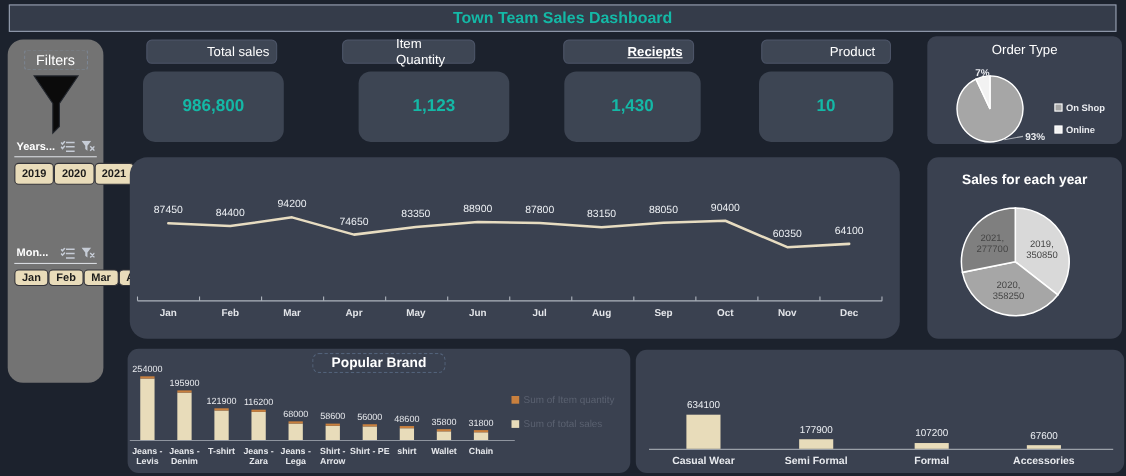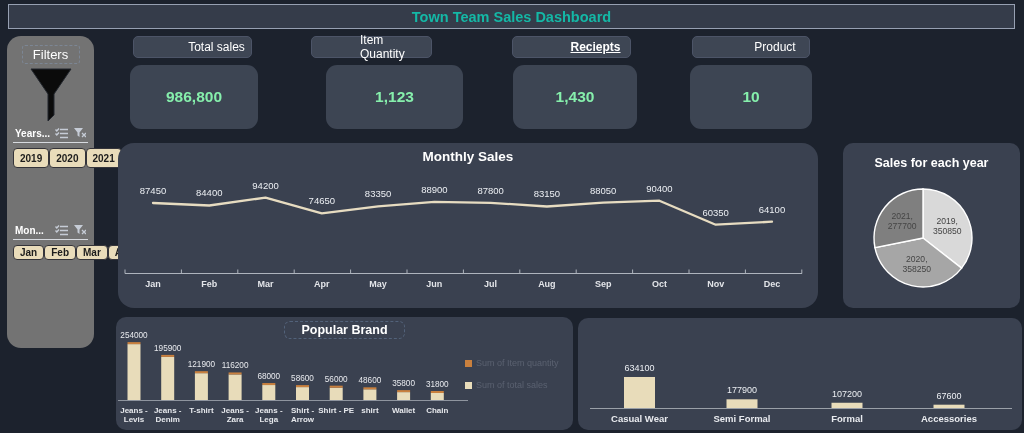--- a/index.html
+++ b/index.html
@@ -29,21 +29,21 @@
   .sb-track{width:10px;background:#f2f2f3;border-radius:2px;position:relative;}
   .years .slicer-body{height:78px;}
   .months .slicer-body{height:170px;}
   .sb-thumb{position:absolute;left:2px;width:6px;background:#9a9ea6;border-radius:2px;}
   .years .sb-thumb{top:30px;height:16px;}
   .months .sb-thumb{top:7px;height:38px;}
 
   .chip{position:absolute;top:36px;height:22px;background:#3e4654;border:1px solid #4c5467;
         border-radius:5px;color:#fff;font-size:12px;display:flex;align-items:center;justify-content:center;padding-left:48px;}
   .chip.em{font-weight:bold;text-decoration:underline;}
-  .card{position:absolute;top:65px;height:64px;background:#3d4553;border-radius:11px;color:#86efac;
+  .card{position:absolute;top:65px;height:64px;background:#3d4553;border-radius:11px;color:#14b8a6;
         font-weight:bold;font-size:15.5px;display:flex;align-items:center;justify-content:center;}
 
   .panel{position:absolute;background:#3a4150;}
   .panel .ptitle{position:absolute;left:0;right:0;text-align:center;color:#fff;}
   .panel svg{position:absolute;left:0;top:0;}
 
   .p-order{left:843px;top:33px;width:177px;height:98px;border-radius:8px;}
   .p-order .ptitle{top:5px;font-size:12px;}
   .p-monthly{left:118px;top:143px;width:700px;height:165px;border-radius:16px;}
   .p-monthly .ptitle{top:6px;font-size:13.5px;font-weight:bold;}
@@ -139,23 +139,36 @@
       <div class="chip" style="left: 133px; width: 119px;">Total sales</div>
       <div class="card" style="left: 130px; width: 128px;">986,800</div>
       <div class="chip" style="left: 311px; width: 121px;">Item Quantity</div>
       <div class="card" style="left: 326px; width: 137px;">1,123</div>
       <div class="chip em" style="left: 512px; width: 119px;">Reciepts</div>
       <div class="card" style="left: 513px; width: 124px;">1,430</div>
       <div class="chip" style="left: 692px; width: 118px;">Product</div>
       <div class="card" style="left: 690px; width: 122px;">10</div>
     </div>
 
+  <section class="panel p-order">
+    <div class="ptitle">Order Type</div>
+    <svg id="chart-order" width="177" height="98" viewBox="0 0 177 98">
+        <path d="M57,66 L57.00,36.00 A30,30 0 1 1 44.23,38.86 Z" fill="#a6a6a6" stroke="#ffffff" stroke-width="1.3"></path>
+        <path d="M57,66 L44.23,38.86 A30,30 0 0 1 57.00,36.00 Z" fill="#f2f2f2" stroke="#ffffff" stroke-width="1.3"></path>
+        <line x1="70" y1="94" x2="87" y2="91" stroke="#aeb2b8" stroke-width="1"></line>
+        <text x="50" y="36" font-size="9" fill="#e9ebef" text-anchor="middle" font-weight="bold">7%</text>
+        <text x="98" y="94" font-size="9" fill="#e9ebef" text-anchor="middle" font-weight="bold">93%</text>
+        <rect x="116" y="61.5" width="6.5" height="6.5" fill="#a6a6a6" stroke="#ffffff" stroke-width="1"></rect>
+        <text x="126" y="68" font-size="8.5" fill="#e9ebef" text-anchor="start" font-weight="bold">On Shop</text>
+        <rect x="116" y="81.5" width="6.5" height="6.5" fill="#f2f2f2" stroke="#ffffff" stroke-width="1"></rect>
+        <text x="126" y="88" font-size="8.5" fill="#e9ebef" text-anchor="start" font-weight="bold">Online</text>
+      </svg>
+  </section>
 
   <section class="panel p-monthly">
-    <div class="ptitle">Monthly Sales</div>
     <svg id="chart-monthly" width="700" height="165" viewBox="0 0 700 165">
         <line x1="7" y1="130.5" x2="684" y2="130.5" stroke="#aeb4bd" stroke-width="1"></line>
         <line x1="7" y1="126.5" x2="7" y2="130.5" stroke="#aeb4bd" stroke-width="1"></line>
         <line x1="63.4" y1="126.5" x2="63.4" y2="130.5" stroke="#aeb4bd" stroke-width="1"></line>
         <line x1="119.8" y1="126.5" x2="119.8" y2="130.5" stroke="#aeb4bd" stroke-width="1"></line>
         <line x1="176.2" y1="126.5" x2="176.2" y2="130.5" stroke="#aeb4bd" stroke-width="1"></line>
         <line x1="232.6" y1="126.5" x2="232.6" y2="130.5" stroke="#aeb4bd" stroke-width="1"></line>
         <line x1="289" y1="126.5" x2="289" y2="130.5" stroke="#aeb4bd" stroke-width="1"></line>
         <line x1="345.4" y1="126.5" x2="345.4" y2="130.5" stroke="#aeb4bd" stroke-width="1"></line>
         <line x1="401.8" y1="126.5" x2="401.8" y2="130.5" stroke="#aeb4bd" stroke-width="1"></line>

